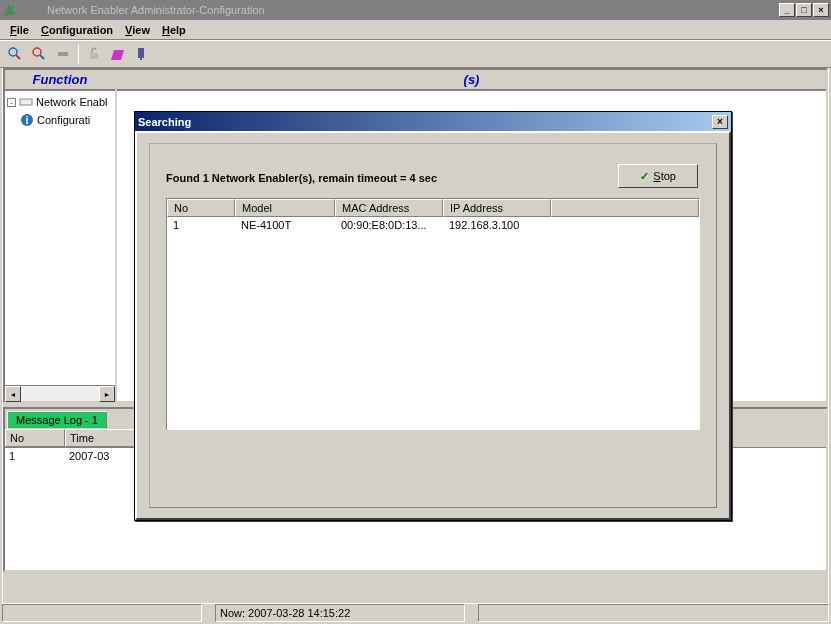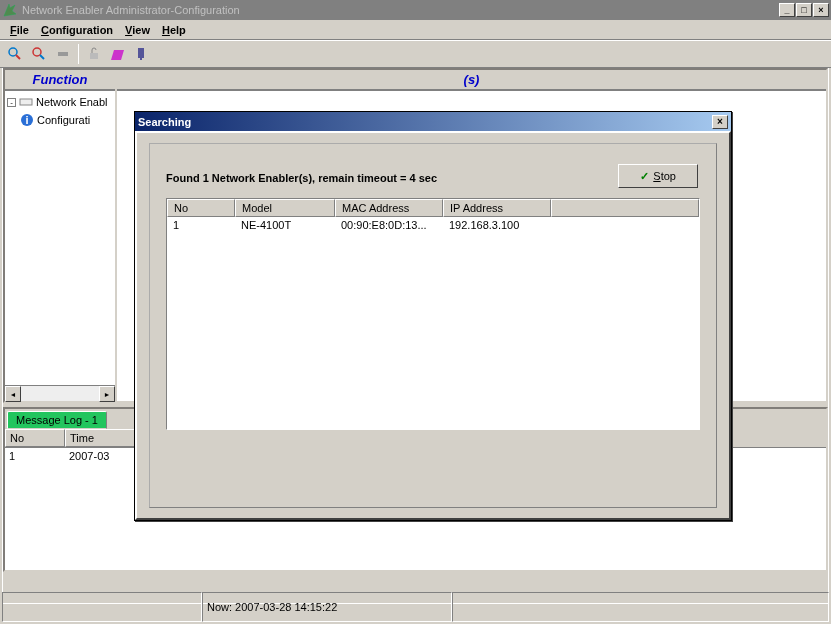--- a/index.html
+++ b/index.html
@@ -1,19 +1,19 @@
 <!DOCTYPE html>
 <html><head>
 <meta charset="utf-8">
 <style>
   * { box-sizing: border-box; margin: 0; padding: 0; font-family: "Tahoma", "MS Sans Serif", sans-serif; font-size: 11px; }
   body { background: #d4d0c8; width: 831px; height: 624px; overflow: hidden; position: relative; }
   .titlebar { background: #808080; color: #c0c0c0; height: 20px; display: flex; align-items: center; padding: 0 2px; }
   .titlebar .icon { width: 16px; height: 16px; margin-right: 4px; display: inline-flex; align-items: center; justify-content: center; }
-  .titlebar .title { flex: 1; }
+  .titlebar .title { flex: 1; margin-left: 25px; }
   .titlebar .win-btns { display: flex; gap: 1px; }
   .titlebar .win-btn { width: 16px; height: 14px; background: #d4d0c8; border: 1px solid; border-color: #fff #404040 #404040 #fff; display: flex; align-items: center; justify-content: center; color: #000; font-size: 9px; font-weight: bold; cursor: pointer; }
   .menubar { background: #d4d0c8; height: 20px; border-bottom: 1px solid #808080; display: flex; align-items: center; padding: 0 4px; }
   .menubar .menu-item { padding: 2px 6px; cursor: pointer; font-weight: bold; }
   .menubar .menu-item u { text-decoration: underline; }
   .toolbar { background: #d4d0c8; height: 28px; border-top: 1px solid #fff; border-bottom: 1px solid #808080; display: flex; align-items: center; padding: 0 4px; gap: 2px; }
   .toolbar .tool-btn { width: 22px; height: 22px; display: flex; align-items: center; justify-content: center; border: 1px solid transparent; cursor: pointer; }
   .toolbar .sep { width: 1px; height: 20px; background: #808080; margin: 0 2px; border-right: 1px solid #fff; }
   .content { display: flex; flex-direction: column; height: calc(624px - 20px - 20px - 28px - 20px); border: 1px solid #fff; border-top: none; margin: 0 2px; }
   .upper { display: flex; height: 335px; border: 2px inset #d4d0c8; margin: 0; }
@@ -31,21 +31,21 @@
   .rp-header { background: #d4d0c8; color: #0000cc; font-weight: bold; font-style: italic; font-size: 13px; padding: 2px 4px; border-bottom: 2px solid #808080; text-align: center; white-space: nowrap; overflow: hidden; }
   .rp-body { flex: 1; background: #fff; }
   .log-pane { height: 165px; border: 2px inset #d4d0c8; margin-top: 4px; display: flex; flex-direction: column; background: #fff; }
   .log-tabs { height: 20px; background: #d4d0c8; display: flex; align-items: flex-end; padding: 0 2px; }
   .log-tab { background: #22c55e; border: 1px solid; border-color: #fff #808080 #d4d0c8 #fff; padding: 2px 8px; border-radius: 2px 2px 0 0; cursor: pointer; }
   .log-table { flex: 1; background: #fff; overflow: hidden; }
   .tbl-head { display: flex; background: #d4d0c8; border-bottom: 1px solid #808080; }
   .tbl-head .col { border: 1px solid; border-color: #fff #808080 #808080 #fff; padding: 2px 4px; white-space: nowrap; overflow: hidden; }
   .tbl-row { display: flex; }
   .tbl-row .col { padding: 2px 4px; white-space: nowrap; overflow: hidden; }
-  .statusbar { position: absolute; bottom: 2px; left: 2px; right: 2px; height: 30px; display: flex; }
+  .statusbar { position: absolute; bottom: 2px; left: 2px; right: 2px; height: 18px; display: flex; gap: 13px; }
   .statusbar .panel { border: 1px solid; border-color: #808080 #fff #fff #808080; padding: 1px 4px; display: flex; align-items: center; }
   .statusbar .panel.p1 { width: 200px; }
   .statusbar .panel.p2 { width: 250px; }
   .statusbar .panel.p3 { flex: 1; }
   
   .dialog { position: absolute; left: 134px; top: 111px; width: 598px; height: 410px; background: #d4d0c8; border: 1px solid #000; box-shadow: 1px 1px 0 #404040; }
   .dlg-titlebar { height: 19px; background: linear-gradient(to right, #0a246a, #a6caf0); color: #fff; font-weight: bold; display: flex; align-items: center; padding: 0 3px; }
   .dlg-titlebar .dlg-title { flex: 1; }
   .dlg-titlebar .dlg-close { width: 16px; height: 14px; background: #d4d0c8; border: 1px solid; border-color: #fff #404040 #404040 #fff; display: flex; align-items: center; justify-content: center; color: #000; font-size: 10px; font-weight: bold; cursor: pointer; }
   .dlg-inner { position: absolute; top: 19px; left: 0; right: 0; bottom: 0; border: 2px solid; border-color: #fff #404040 #404040 #fff; padding: 10px 12px; }

